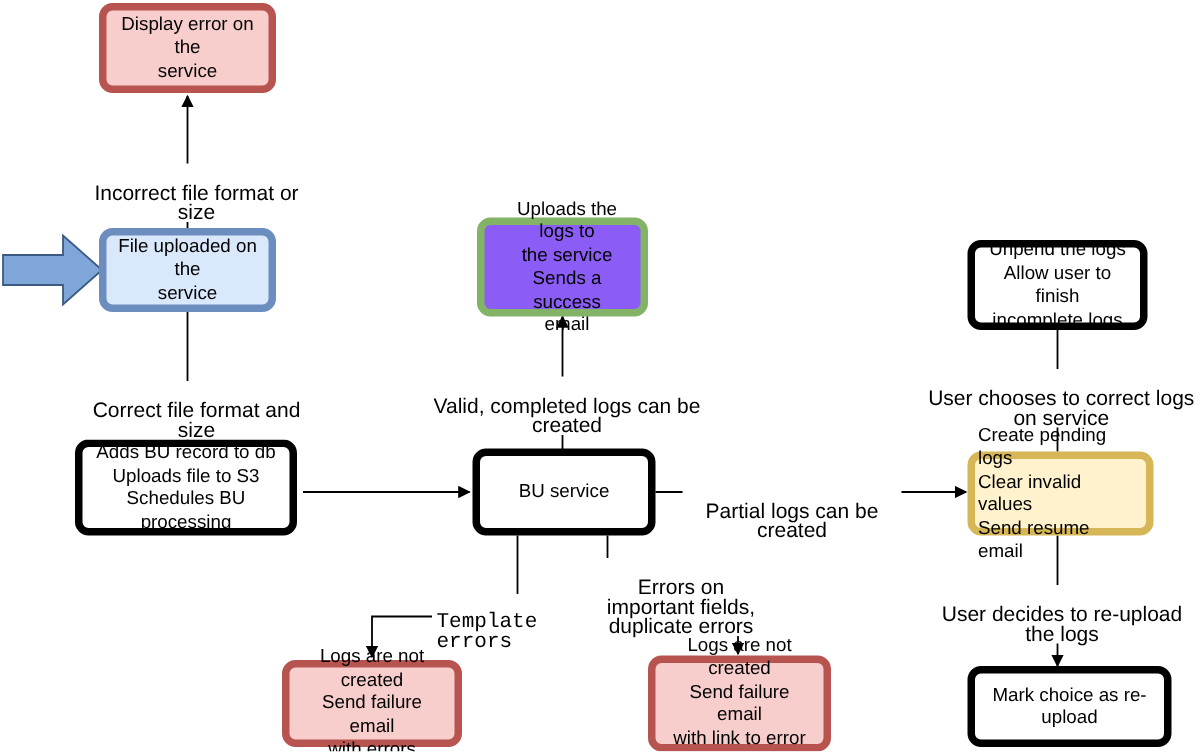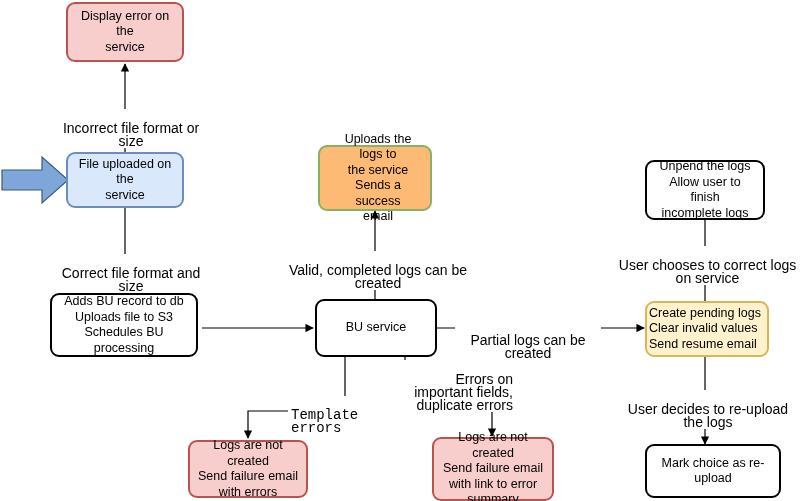--- a/index.html
+++ b/index.html
@@ -23,37 +23,37 @@
     position: absolute;
     left: 0;
     top: 0;
     width: 801px;
     height: 501px;
     pointer-events: none;
   }
   .node {
     position: absolute;
     box-sizing: border-box;
-    border: 2px solid #14532d;
+    border: 5px solid #14532d;
     border-radius: 9px;
     display: flex;
     align-items: center;
     justify-content: center;
     text-align: center;
     font-size: 12.5px;
     line-height: 15.5px;
     color: #000000;
     background: #ffffff;
     white-space: pre-line;
     padding: 2px 6px;
     z-index: 2;
   }
   .node.pink   { background: #f8cecc; border-color: #b85450; }
   .node.blue   { background: #dae8fc; border-color: #6c8ebf; }
-  .node.green  { background: #fdba74; border-color: #82b366; padding-left: 12px; }
+  .node.green  { background: #8b5cf6; border-color: #82b366; padding-left: 12px; }
   .node.yellow { background: #fff2cc; border-color: #d6b656; }
   .node.plain  { background: #ffffff; border-color: #000000; }
   .node.leftalign {
     justify-content: flex-start;
     text-align: left;
     padding-left: 2px;
   }
   .edge-label {
     position: absolute;
     font-size: 14px;
@@ -171,21 +171,21 @@
   </div>
 
   <div class="edge-label" style="left:455px; top:321px; width:140px;">
     <span>Partial logs can be created</span>
   </div>
 
   <div class="edge-label" style="left:288px; top:396px; width:86px; text-align:left;font-family:Liberation Mono, monospace;">
     <span>Template errors</span>
   </div>
 
-  <div class="edge-label" style="left:392px; top:360px; width:118px;text-align:right;">
+  <div class="edge-label" style="left:392px; top:372px; width:118px;">
     <span>Errors on important fields,
 duplicate errors</span>
   </div>
 
   <div class="edge-label" style="left:608px; top:246px; width:193px;">
     <span>User chooses to correct logs on service</span>
   </div>
 
   <div class="edge-label" style="left:616px; top:390px; width:178px;">
     <span>User decides to re-upload the logs</span>

